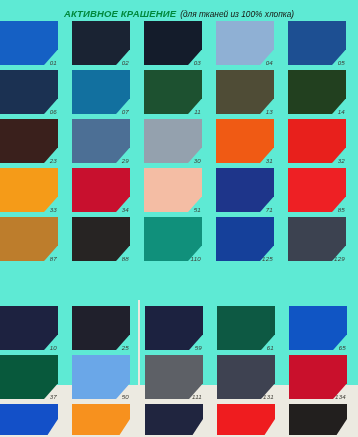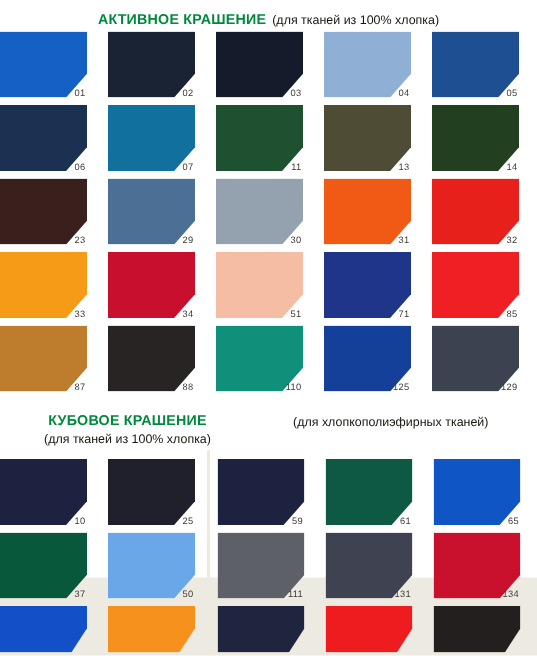--- a/index.html
+++ b/index.html
@@ -12,21 +12,22 @@
     background: #eceae1;
     font-family: "Liberation Sans", sans-serif;
     overflow: hidden;
     position: relative;
   }
 
   .chart {
     position: relative;
     width: 358px;
     height: 385px;
-    background: #ffffff;
+    background: #5eead4;
+    font-style: italic;
   }
 
   
   .section-header {
     text-align: center;
     line-height: 1.12;
   }
   .section-header .title {
     display: block;
     color: #00893d;
@@ -257,27 +258,22 @@
         <span class="code">125</span>
       </div>
       <div class="cell">
         <div class="swatch" style="background: rgb(60, 66, 80);"></div>
         <span class="code">129</span>
       </div>
     </div>
 
   </div>
 
-  <div class="section-header header-bl">
-    <span class="title">КУБОВОЕ КРАШЕНИЕ</span>
-    <span class="sub">(для тканей из 100% хлопка)</span>
-  </div>
 
   <div class="section-header header-br">
-    <span class="sub">(для хлопкополиэфирных тканей)</span>
   </div>
 
   <div class="grid grid-bl">
     <div class="row">
       <div class="cell">
         <div class="swatch" style="background: rgb(29, 34, 64);"></div>
         <span class="code">10</span>
       </div>
       <div class="cell">
         <div class="swatch" style="background: rgb(32, 32, 44);"></div>

